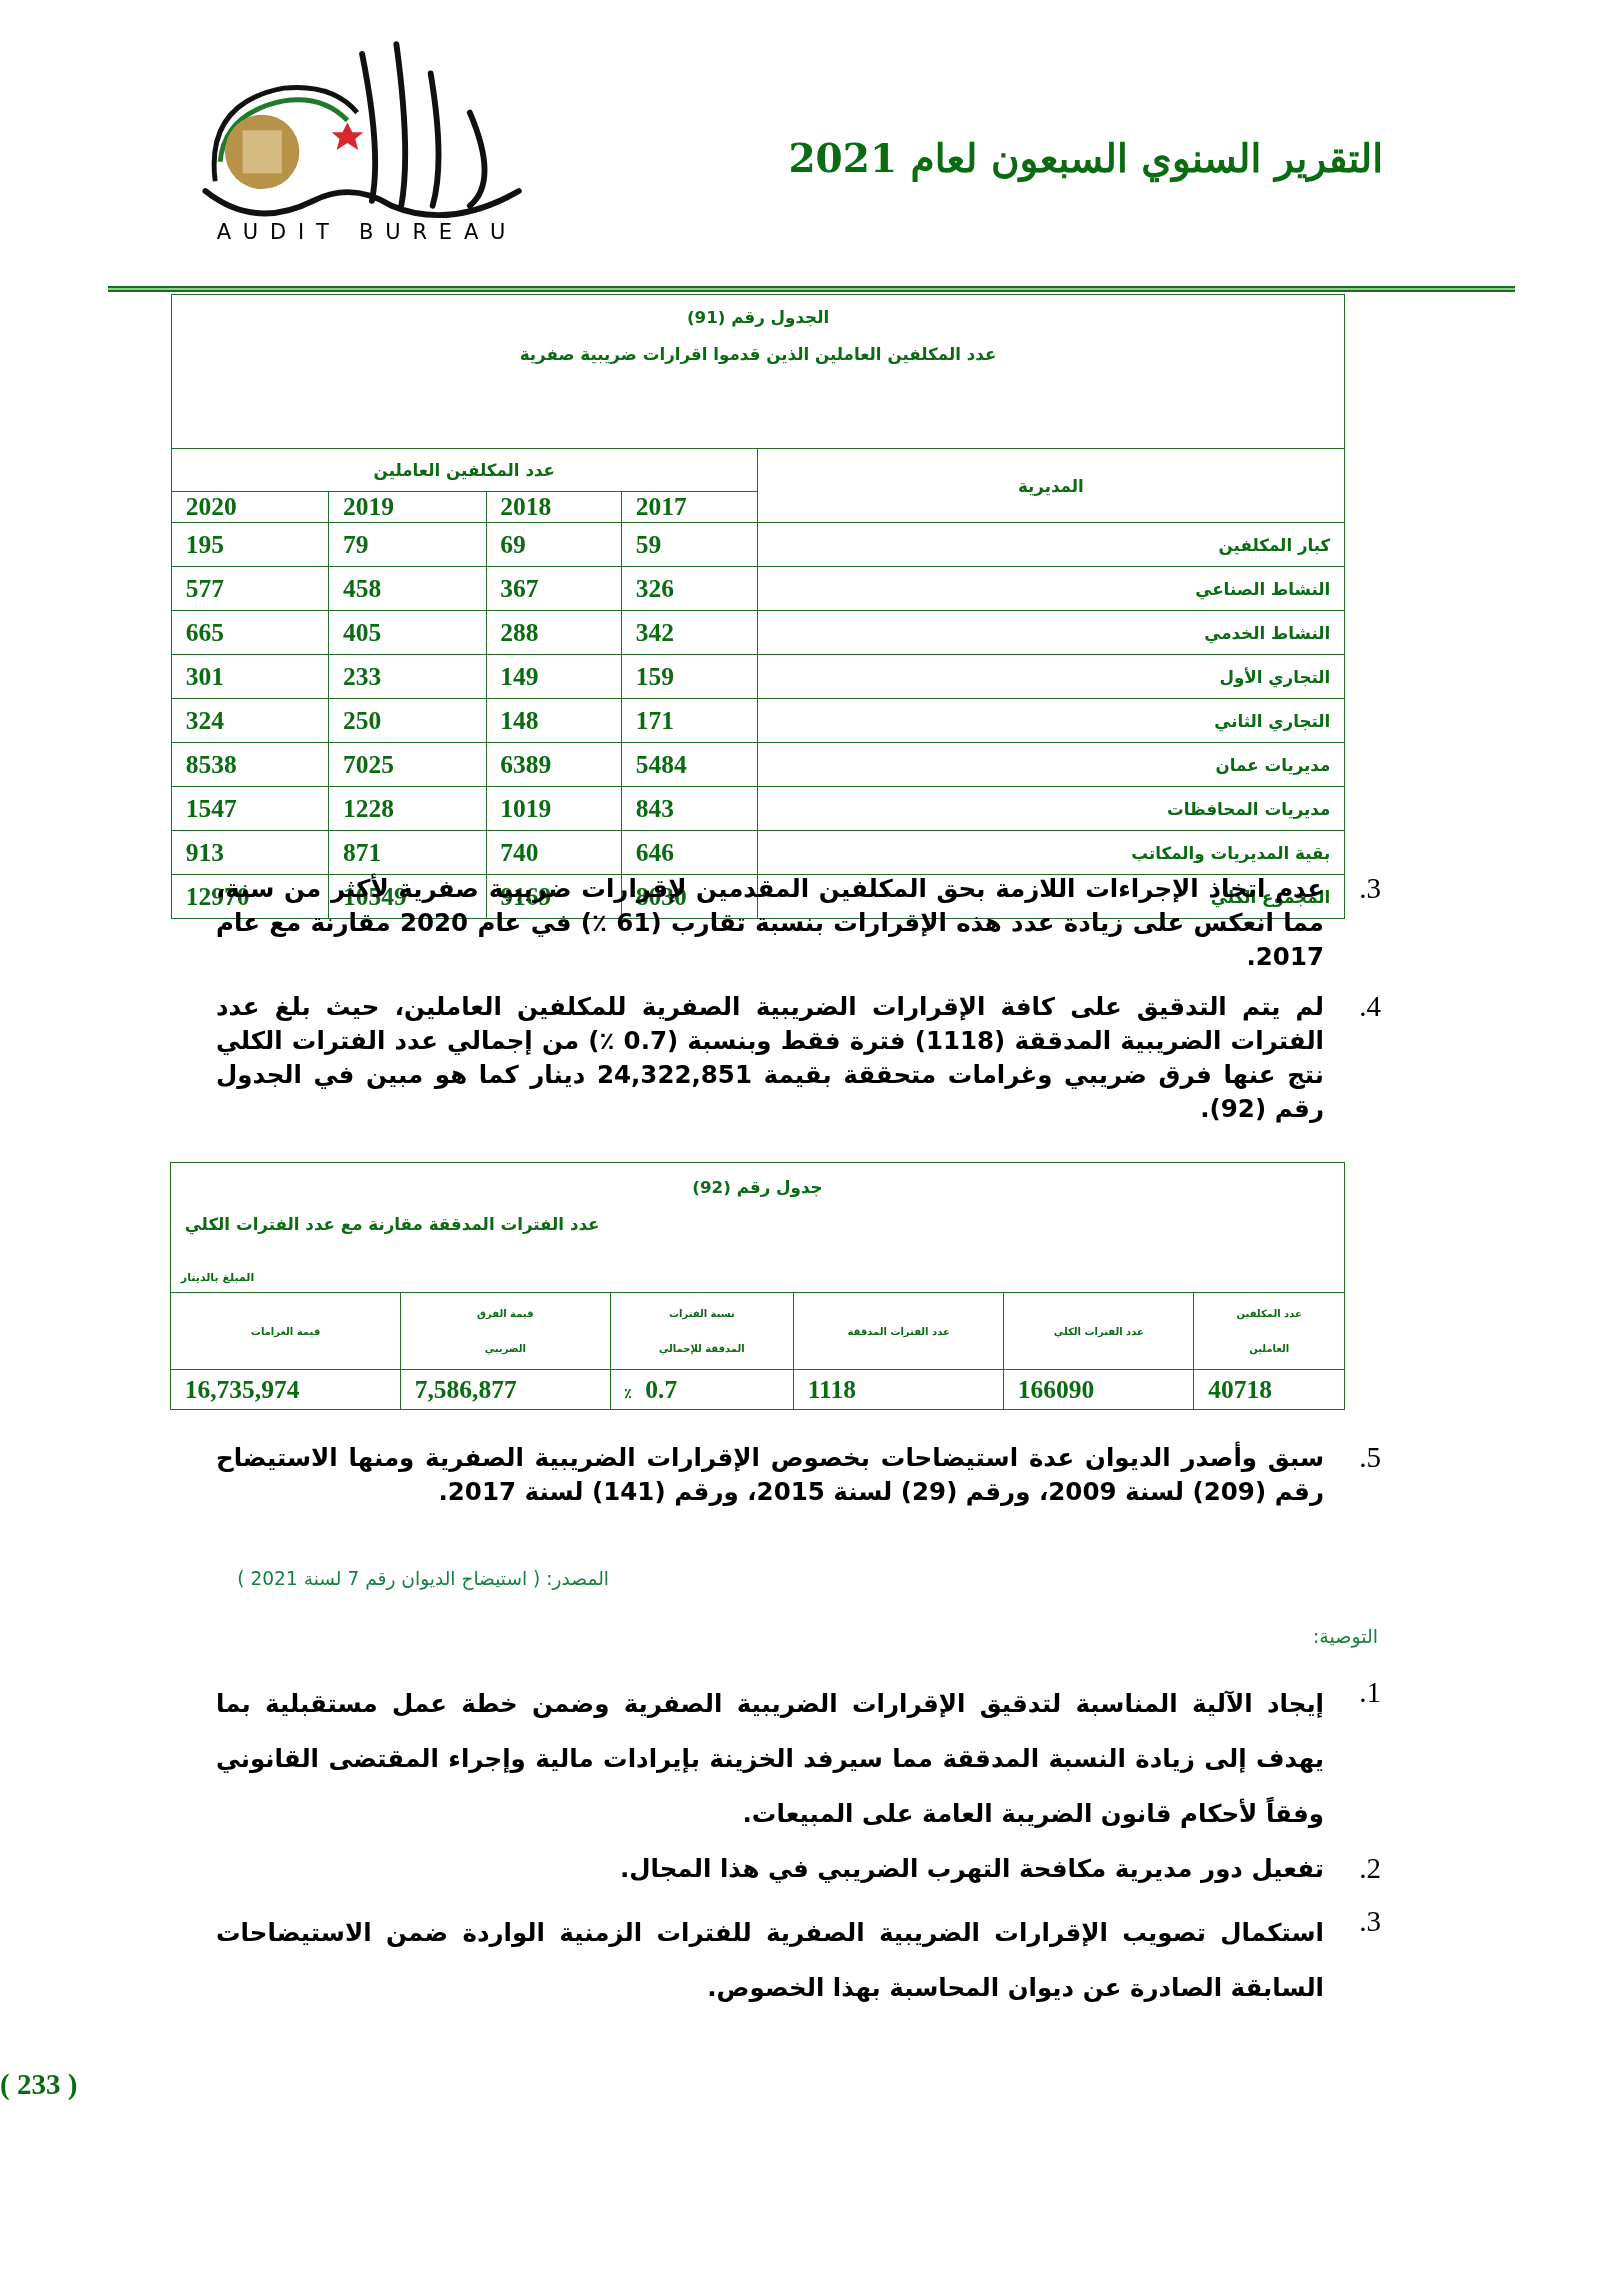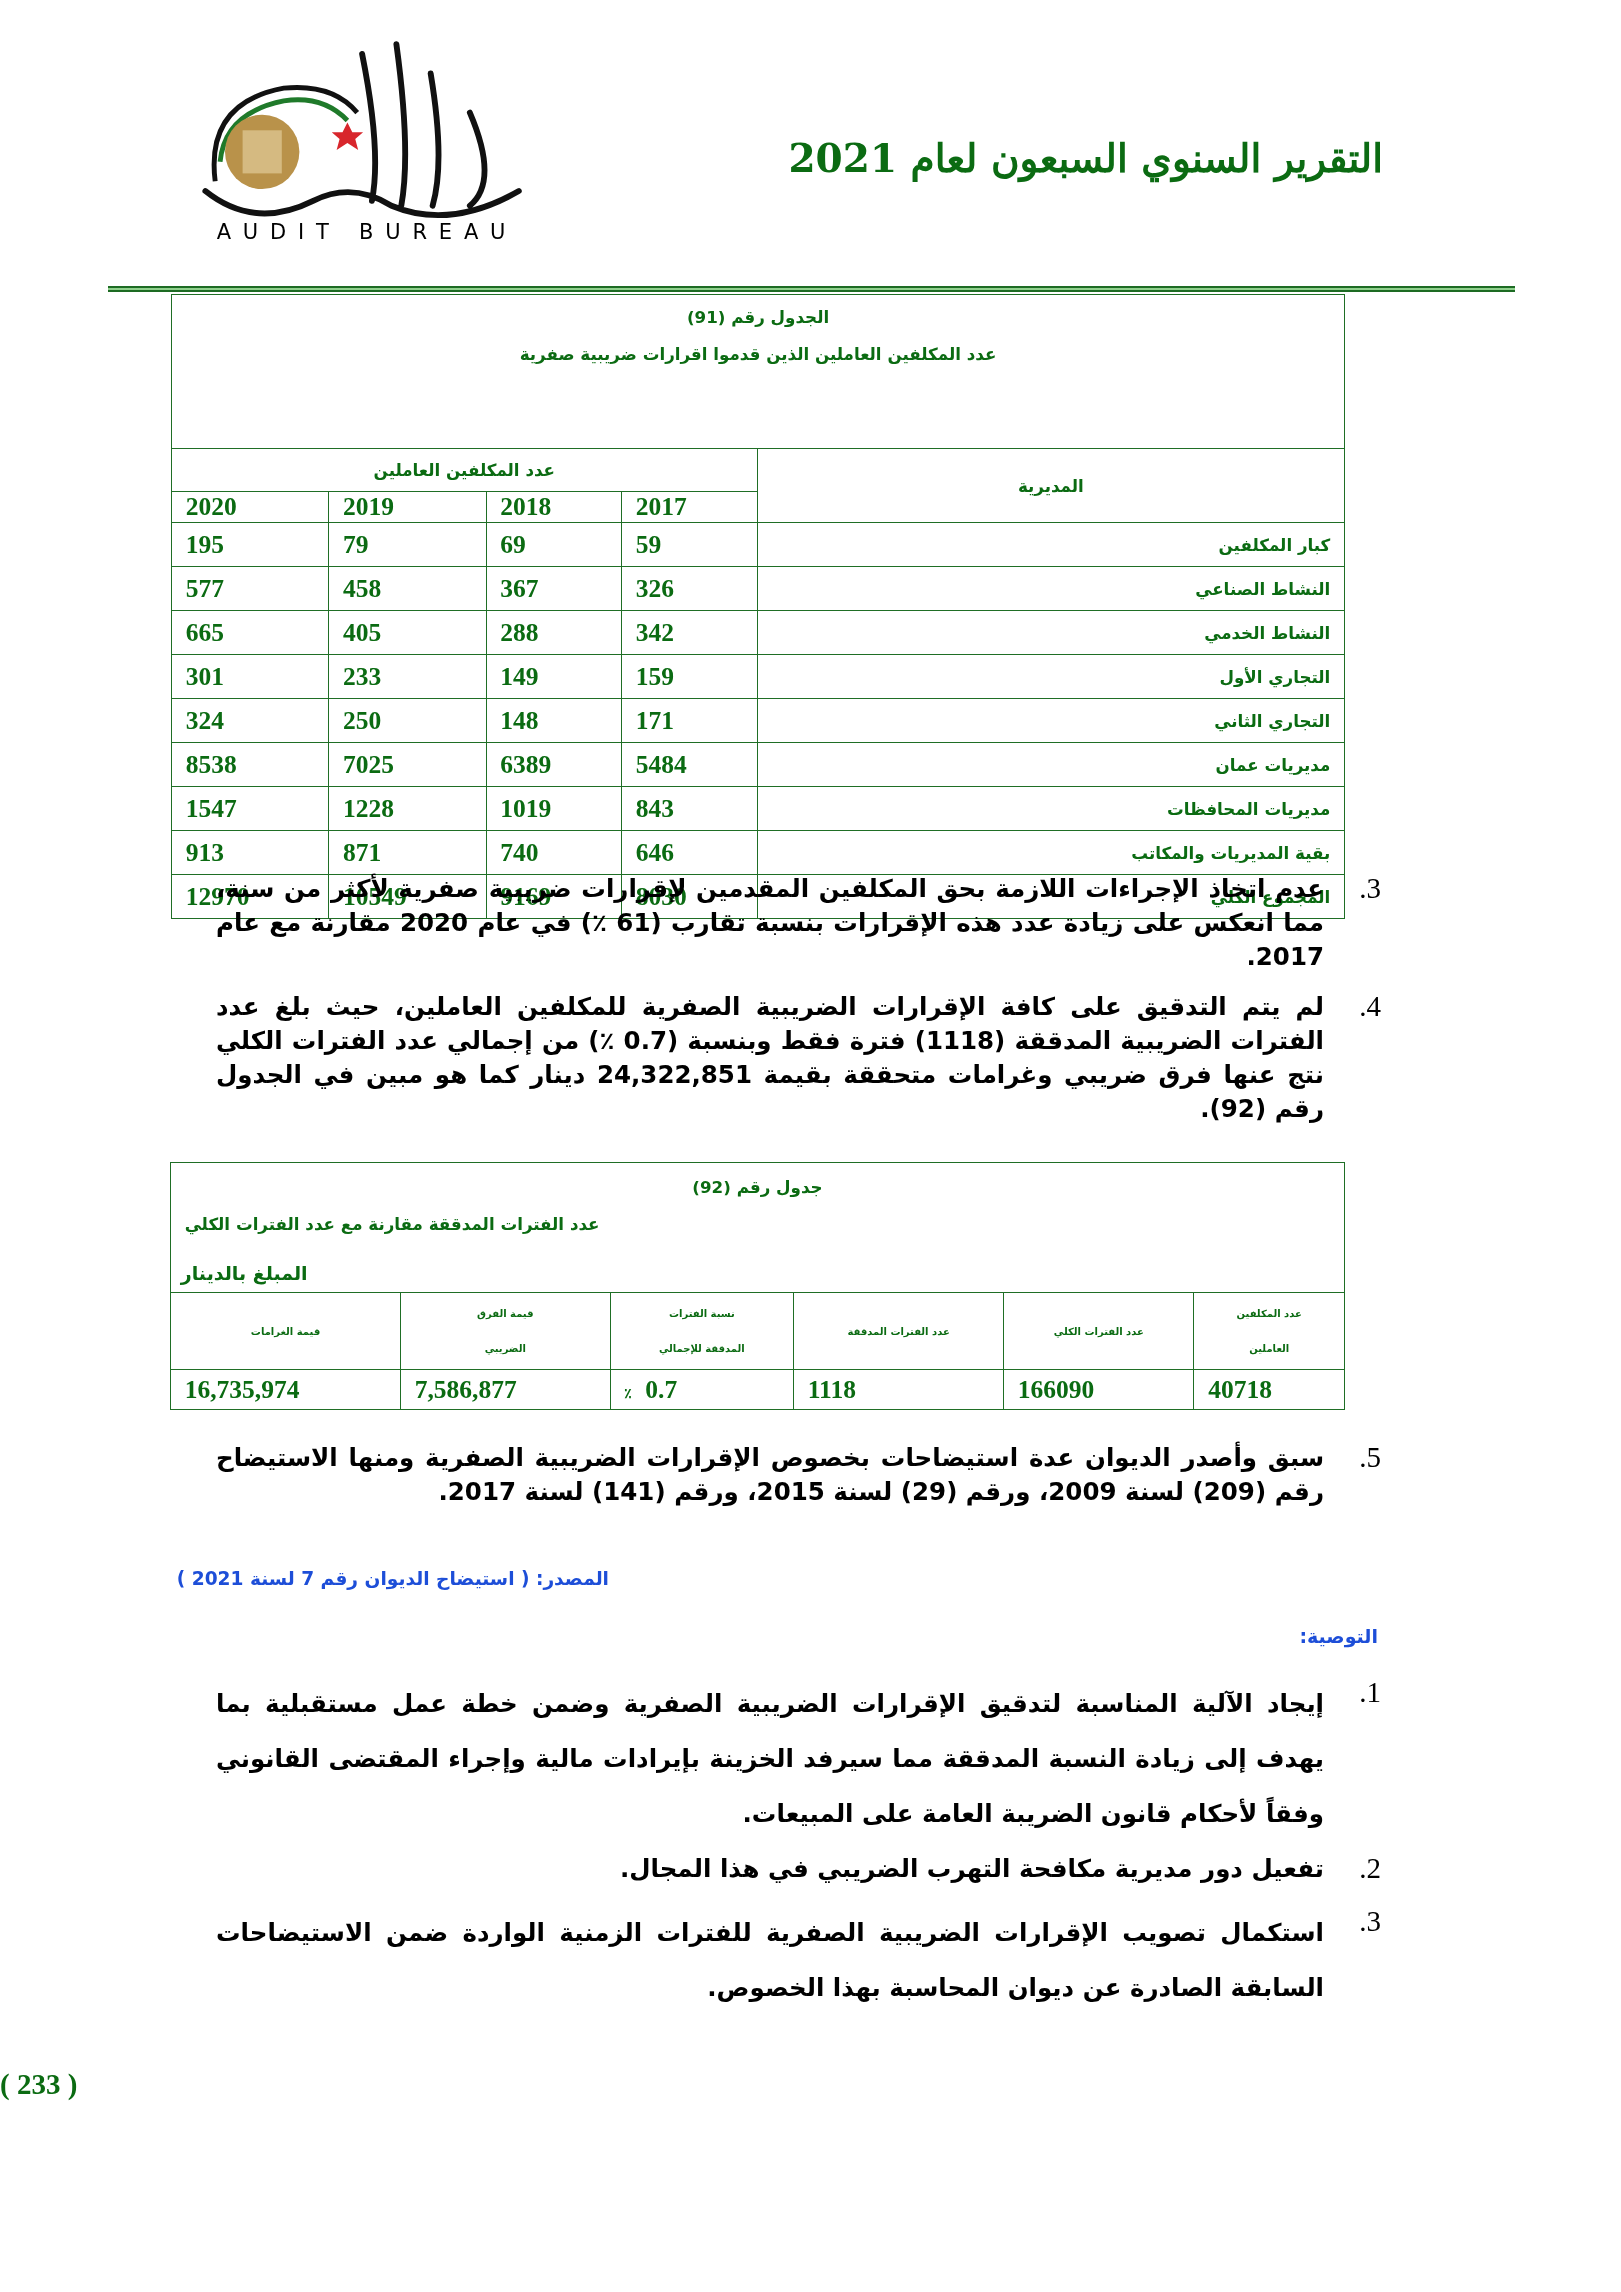--- a/index.html
+++ b/index.html
@@ -29,21 +29,21 @@
 
   #t92 { left:170px; top:1162px; width:1175px; }
   #t92 .title-cell { height:129px; vertical-align:top; position:relative; }
   #t92 .h td { height:76px; text-align:center; font-size:10px; line-height:35px; }
   #t92 .d td { height:39px; }
 
   
   .para { position:absolute; direction:rtl; text-align:justify; text-align-last:right;
           font-weight:bold; font-size:24.5px; line-height:34px; }
   .marker { position:absolute; font-family:"Liberation Serif", serif; font-size:29px; }
-  .green-note { position:absolute; direction:rtl; color:#1d4ed8; font-weight:bold; font-size:18.6px; }
+  .green-note { position:absolute; direction:rtl; color:#15803d; font-weight:normal; font-size:18.6px; }
   #page-number { position:absolute; left:0; width:1621px; top:2068px; text-align:left;
                  font-family:"Liberation Serif", serif; font-weight:bold; font-size:29px; color:#0b6b12; }
 </style>
 </head>
 <body>
 
 <div id="logo" class="abs">
   <svg width="382" height="221" viewBox="0 0 390 225">
     <path d="M40 150 Q30 70 110 55 Q160 50 185 80" fill="none" stroke="#111" stroke-width="5"></path>
     <path d="M45 130 Q50 80 110 68 Q150 62 175 88" fill="none" stroke="#1f7a2a" stroke-width="5"></path>
@@ -149,21 +149,21 @@
 
 <div class="marker" style="right:240px;top:990px;">.4</div>
 <div class="para" style="right:297px;top:990px;width:1108px;">لم يتم التدقيق على كافة الإقرارات الضريبية الصفرية للمكلفين العاملين، حيث بلغ عدد الفترات الضريبية المدققة (1118) فترة فقط وبنسبة (0.7 ٪) من إجمالي عدد الفترات الكلي نتج عنها فرق ضريبي وغرامات متحققة بقيمة 24,322,851 دينار كما هو مبين في الجدول رقم (92).</div>
 
 <table id="t92" class="grid">
   <tbody>
       <tr>
     <td colspan="6" class="title-cell">
       <div style="text-align:center;font-size:16.7px;margin-top:13.7px;">جدول رقم (92)</div>
       <div style="text-align:left;font-size:16.7px;margin-top:17.6px;">عدد الفترات المدققة مقارنة مع عدد الفترات الكلي</div>
-      <div style="position:absolute;left:9.8px;bottom:7.8px;font-size:19px;">المبلغ بالدينار</div>
+      <div style="position:absolute;left:9.8px;bottom:7.8px;font-size:11px;">المبلغ بالدينار</div>
     </td>
   </tr>
   <tr class="h" id="t92-head">
         <td>
           <div>عدد المكلفين</div>
           <div>العاملين</div>
         </td>
         <td>
           <div>عدد الفترات الكلي</div>
         </td>

